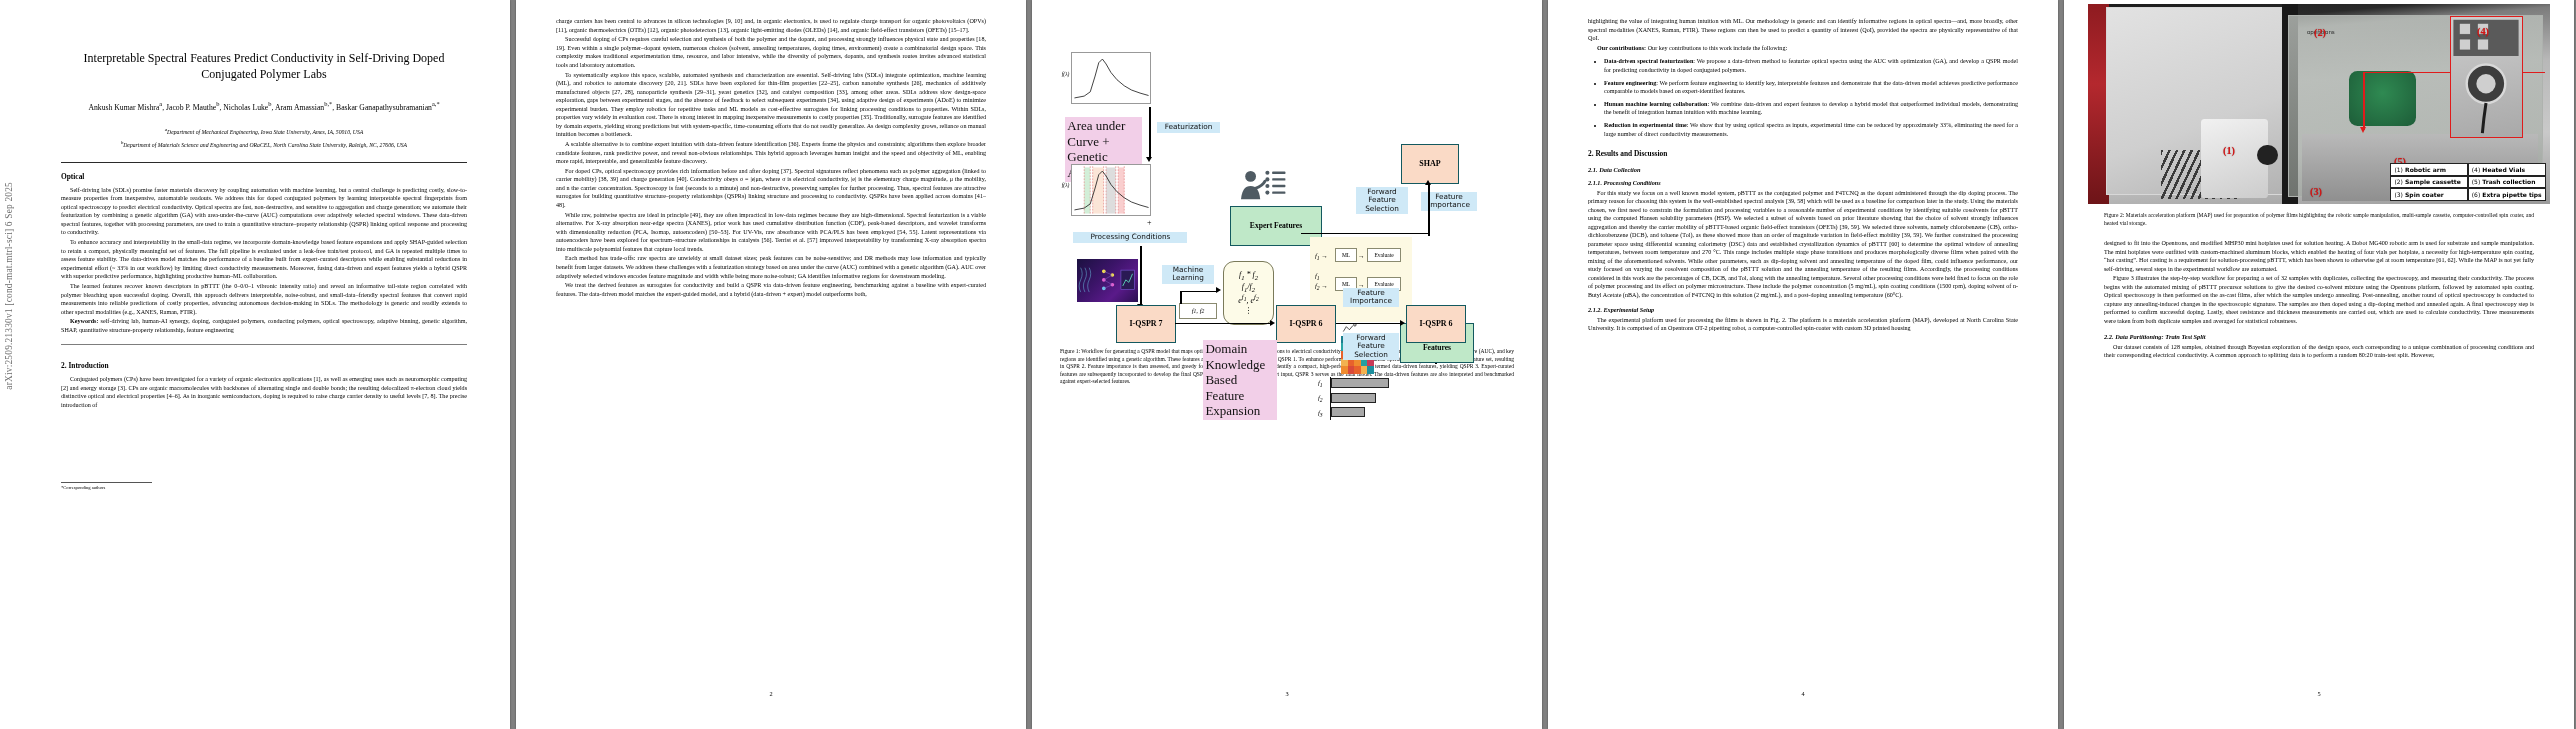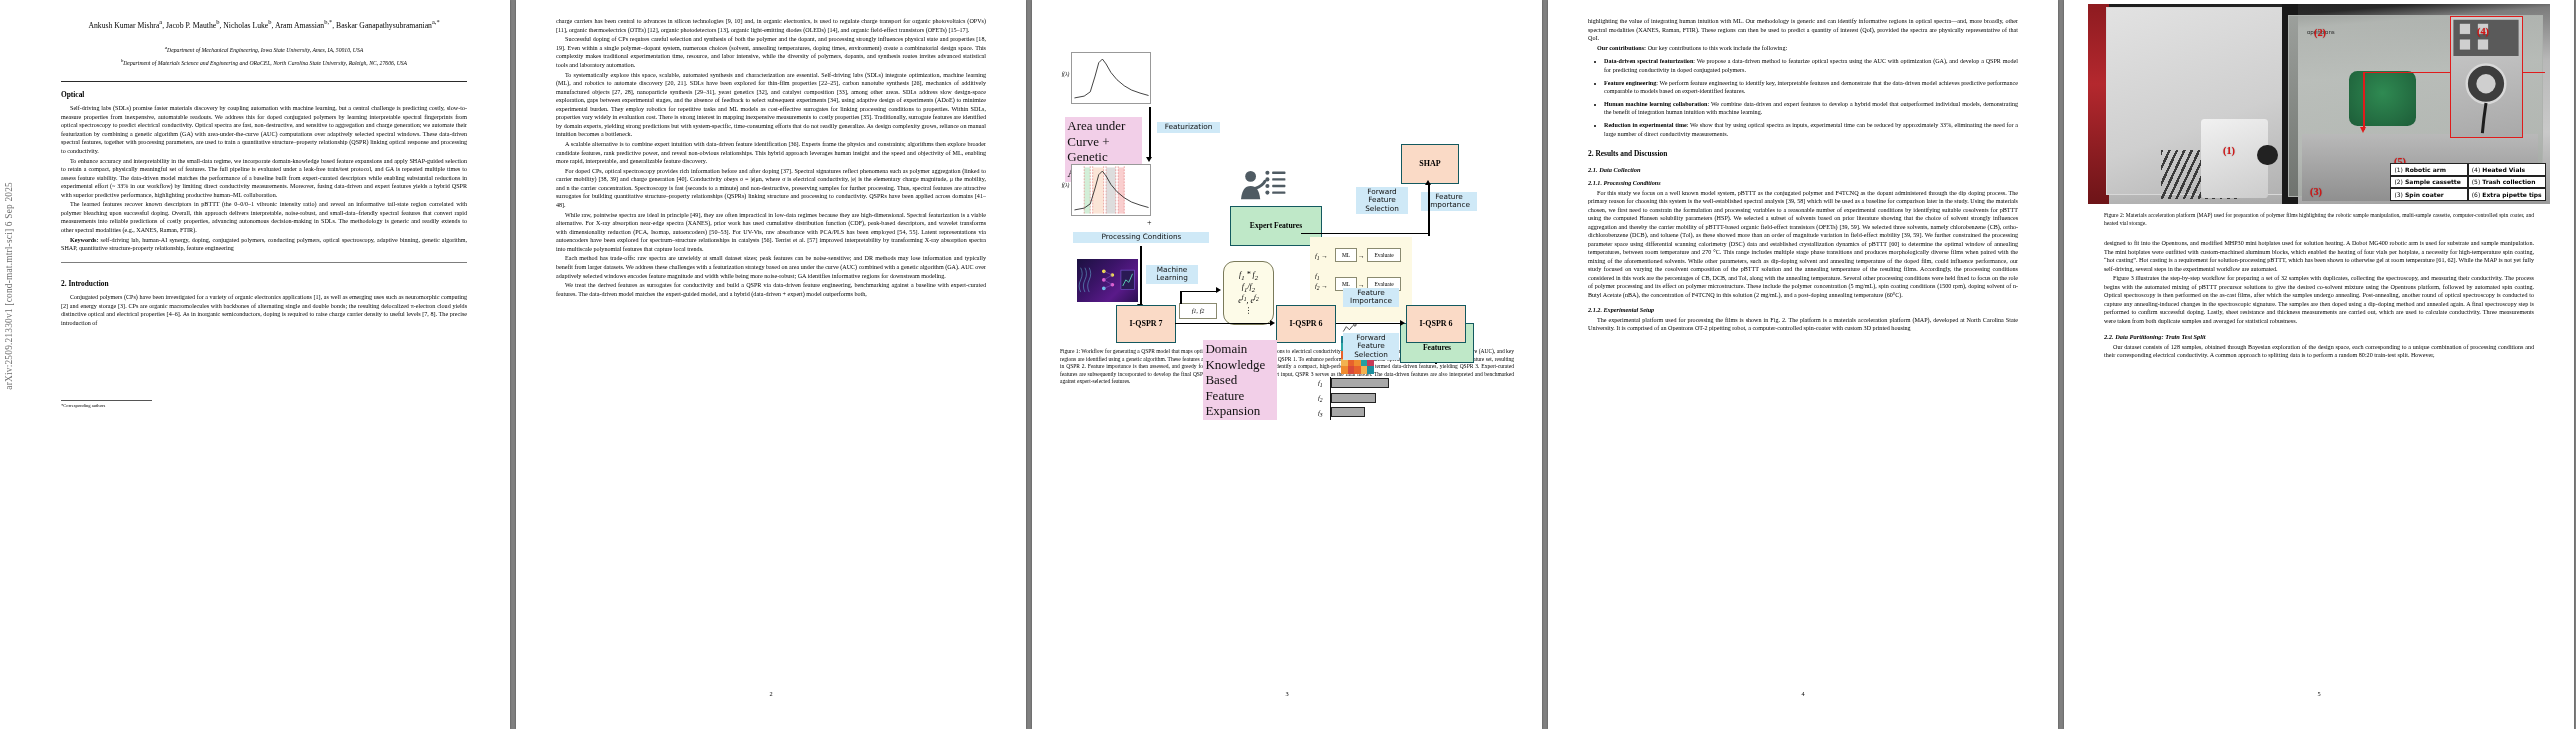--- a/index.html
+++ b/index.html
@@ -253,20 +253,21 @@
   }
 </style>
 </head>
 <body>
 
 <div id="viewer">
 
   <div class="page p1">
     <div class="arxiv-stamp">arXiv:2509.21330v1  [cond-mat.mtrl-sci]  6 Sep 2025</div>
     <div class="pad" style="padding-left:61px;padding-right:43px;">
+      <div class="ttl">Interpretable Spectral Features Predict Conductivity in Self-Driving Doped Conjugated Polymer Labs</div>
       <div class="authors">
         Ankush Kumar Mishra<sup>a</sup>, Jacob P. Mauthe<sup>b</sup>, Nicholas Luke<sup>b</sup>, Aram Amassian<sup>b,*</sup>, Baskar Ganapathysubramanian<sup>a,*</sup>
       </div>
       <div class="affil"><sup>a</sup>Department of Mechanical Engineering, Iowa State University, Ames, IA, 50010, USA</div>
       <div class="affil"><sup>b</sup>Department of Materials Science and Engineering and ORaCEL, North Carolina State University, Raleigh, NC, 27606, USA</div>
       <div class="rule"></div>
       <h2 class="sec">Optical</h2>
       <p class="body">Self-driving labs (SDLs) promise faster materials discovery by coupling automation with machine learning, but a central challenge is predicting costly, slow-to-measure properties from inexpensive, automatable readouts. We address this for doped conjugated polymers by learning interpretable spectral fingerprints from optical spectroscopy to predict electrical conductivity. Optical spectra are fast, non-destructive, and sensitive to aggregation and charge generation; we automate their featurization by combining a genetic algorithm (GA) with area-under-the-curve (AUC) computations over adaptively selected spectral windows. These data-driven spectral features, together with processing parameters, are used to train a quantitative structure–property relationship (QSPR) linking optical response and processing to conductivity.</p>
       <p class="body">To enhance accuracy and interpretability in the small-data regime, we incorporate domain-knowledge based feature expansions and apply SHAP-guided selection to retain a compact, physically meaningful set of features. The full pipeline is evaluated under a leak-free train/test protocol, and GA is repeated multiple times to assess feature stability. The data-driven model matches the performance of a baseline built from expert-curated descriptors while enabling substantial reductions in experimental effort (~ 33% in our workflow) by limiting direct conductivity measurements. Moreover, fusing data-driven and expert features yields a hybrid QSPR with superior predictive performance, highlighting productive human–ML collaboration.</p>
       <p class="body">The learned features recover known descriptors in pBTTT (the 0–0/0–1 vibronic intensity ratio) and reveal an informative tail-state region correlated with polymer bleaching upon successful doping. Overall, this approach delivers interpretable, noise-robust, and small-data–friendly spectral features that convert rapid measurements into reliable predictions of costly properties, advancing autonomous decision-making in SDLs. The methodology is generic and readily extends to other spectral modalities (e.g., XANES, Raman, FTIR).</p>
@@ -329,21 +330,21 @@
                 <line x1="72" y1="2" x2="72" y2="82"></line>
               <line x1="76" y1="2" x2="76" y2="82"></line>
                 <line x1="86" y1="2" x2="86" y2="82"></line>
             </g>
             <polyline points="4,74 20,71 30,64 38,38 44,16 50,10 56,18 64,32 74,44 86,54 98,61 112,66 126,70" fill="none" stroke="#222" stroke-width="1.4"></polyline>
           </svg>
         </div>
         <div style="position:absolute;left:1.8px;top:177px;font-size:5.5px;font-style:italic;">f(λ)</div>
         <div style="position:absolute;left:87px;top:213px;font-size:8px;">+</div>
 
-        <div class="box lbl-blue" style="left:13.4px;top:227px;width:136px;">Processing Conditions</div>
+        <div class="box lbl-blue" style="left:13.4px;top:227px;width:114px;">Processing Conditions</div>
 
         <div class="mlimg" style="left:17px;top:254px;width:61px;height:43px;">
           <svg width="61" height="43" viewBox="0 0 100 70">
             <g stroke="#6fc3e8" stroke-width="1" fill="none" opacity=".8">
               <path d="M6 14 q5 10 0 20 q-5 10 0 20"></path>
                 <path d="M13 14 q5 10 0 20 q-5 10 0 20"></path>
               <path d="M20 14 q5 10 0 20 q-5 10 0 20"></path>
             </g>
             <circle cx="44" cy="20" r="3" fill="#f2e14c"></circle>
               <circle cx="44" cy="34" r="3" fill="#e85fd0"></circle>
@@ -354,21 +355,21 @@
               <line x1="44" y1="20" x2="58" y2="26"></line>
                 <line x1="44" y1="34" x2="58" y2="26"></line>
               <line x1="44" y1="34" x2="58" y2="42"></line>
                 <line x1="44" y1="48" x2="58" y2="42"></line>
             </g>
             <rect x="72" y="18" width="22" height="32" fill="#2a1a55" stroke="#7a5ad8"></rect>
             <polyline points="75,44 80,34 85,38 91,24" fill="none" stroke="#5fe0c0" stroke-width="1.4"></polyline>
           </svg>
         </div>
 
-        <div class="box lbl-blue" style="left:86px;top:260px;width:52px;">Machine<br>Learning</div>
+        <div class="box lbl-blue" style="left:102px;top:260px;width:52px;">Machine<br>Learning</div>
 
         <div class="arrow-v" style="left:80px;top:241px;height:60px;"></div>
         <div class="ahead-d" style="left:77px;top:299px;"></div>
 
         <div style="position:absolute;left:177px;top:163px;width:56px;height:36px;">
           <svg width="56" height="36" viewBox="0 0 92 60">
             <circle cx="22" cy="14" r="9" fill="#4f5b63"></circle>
             <path d="M6 52 q2 -22 16 -22 q14 0 16 22 z" fill="#4f5b63"></path>
             <path d="M30 34 q12 -4 16 -12" stroke="#4f5b63" stroke-width="5" fill="none" stroke-linecap="round"></path>
             <g fill="#4f5b63">

